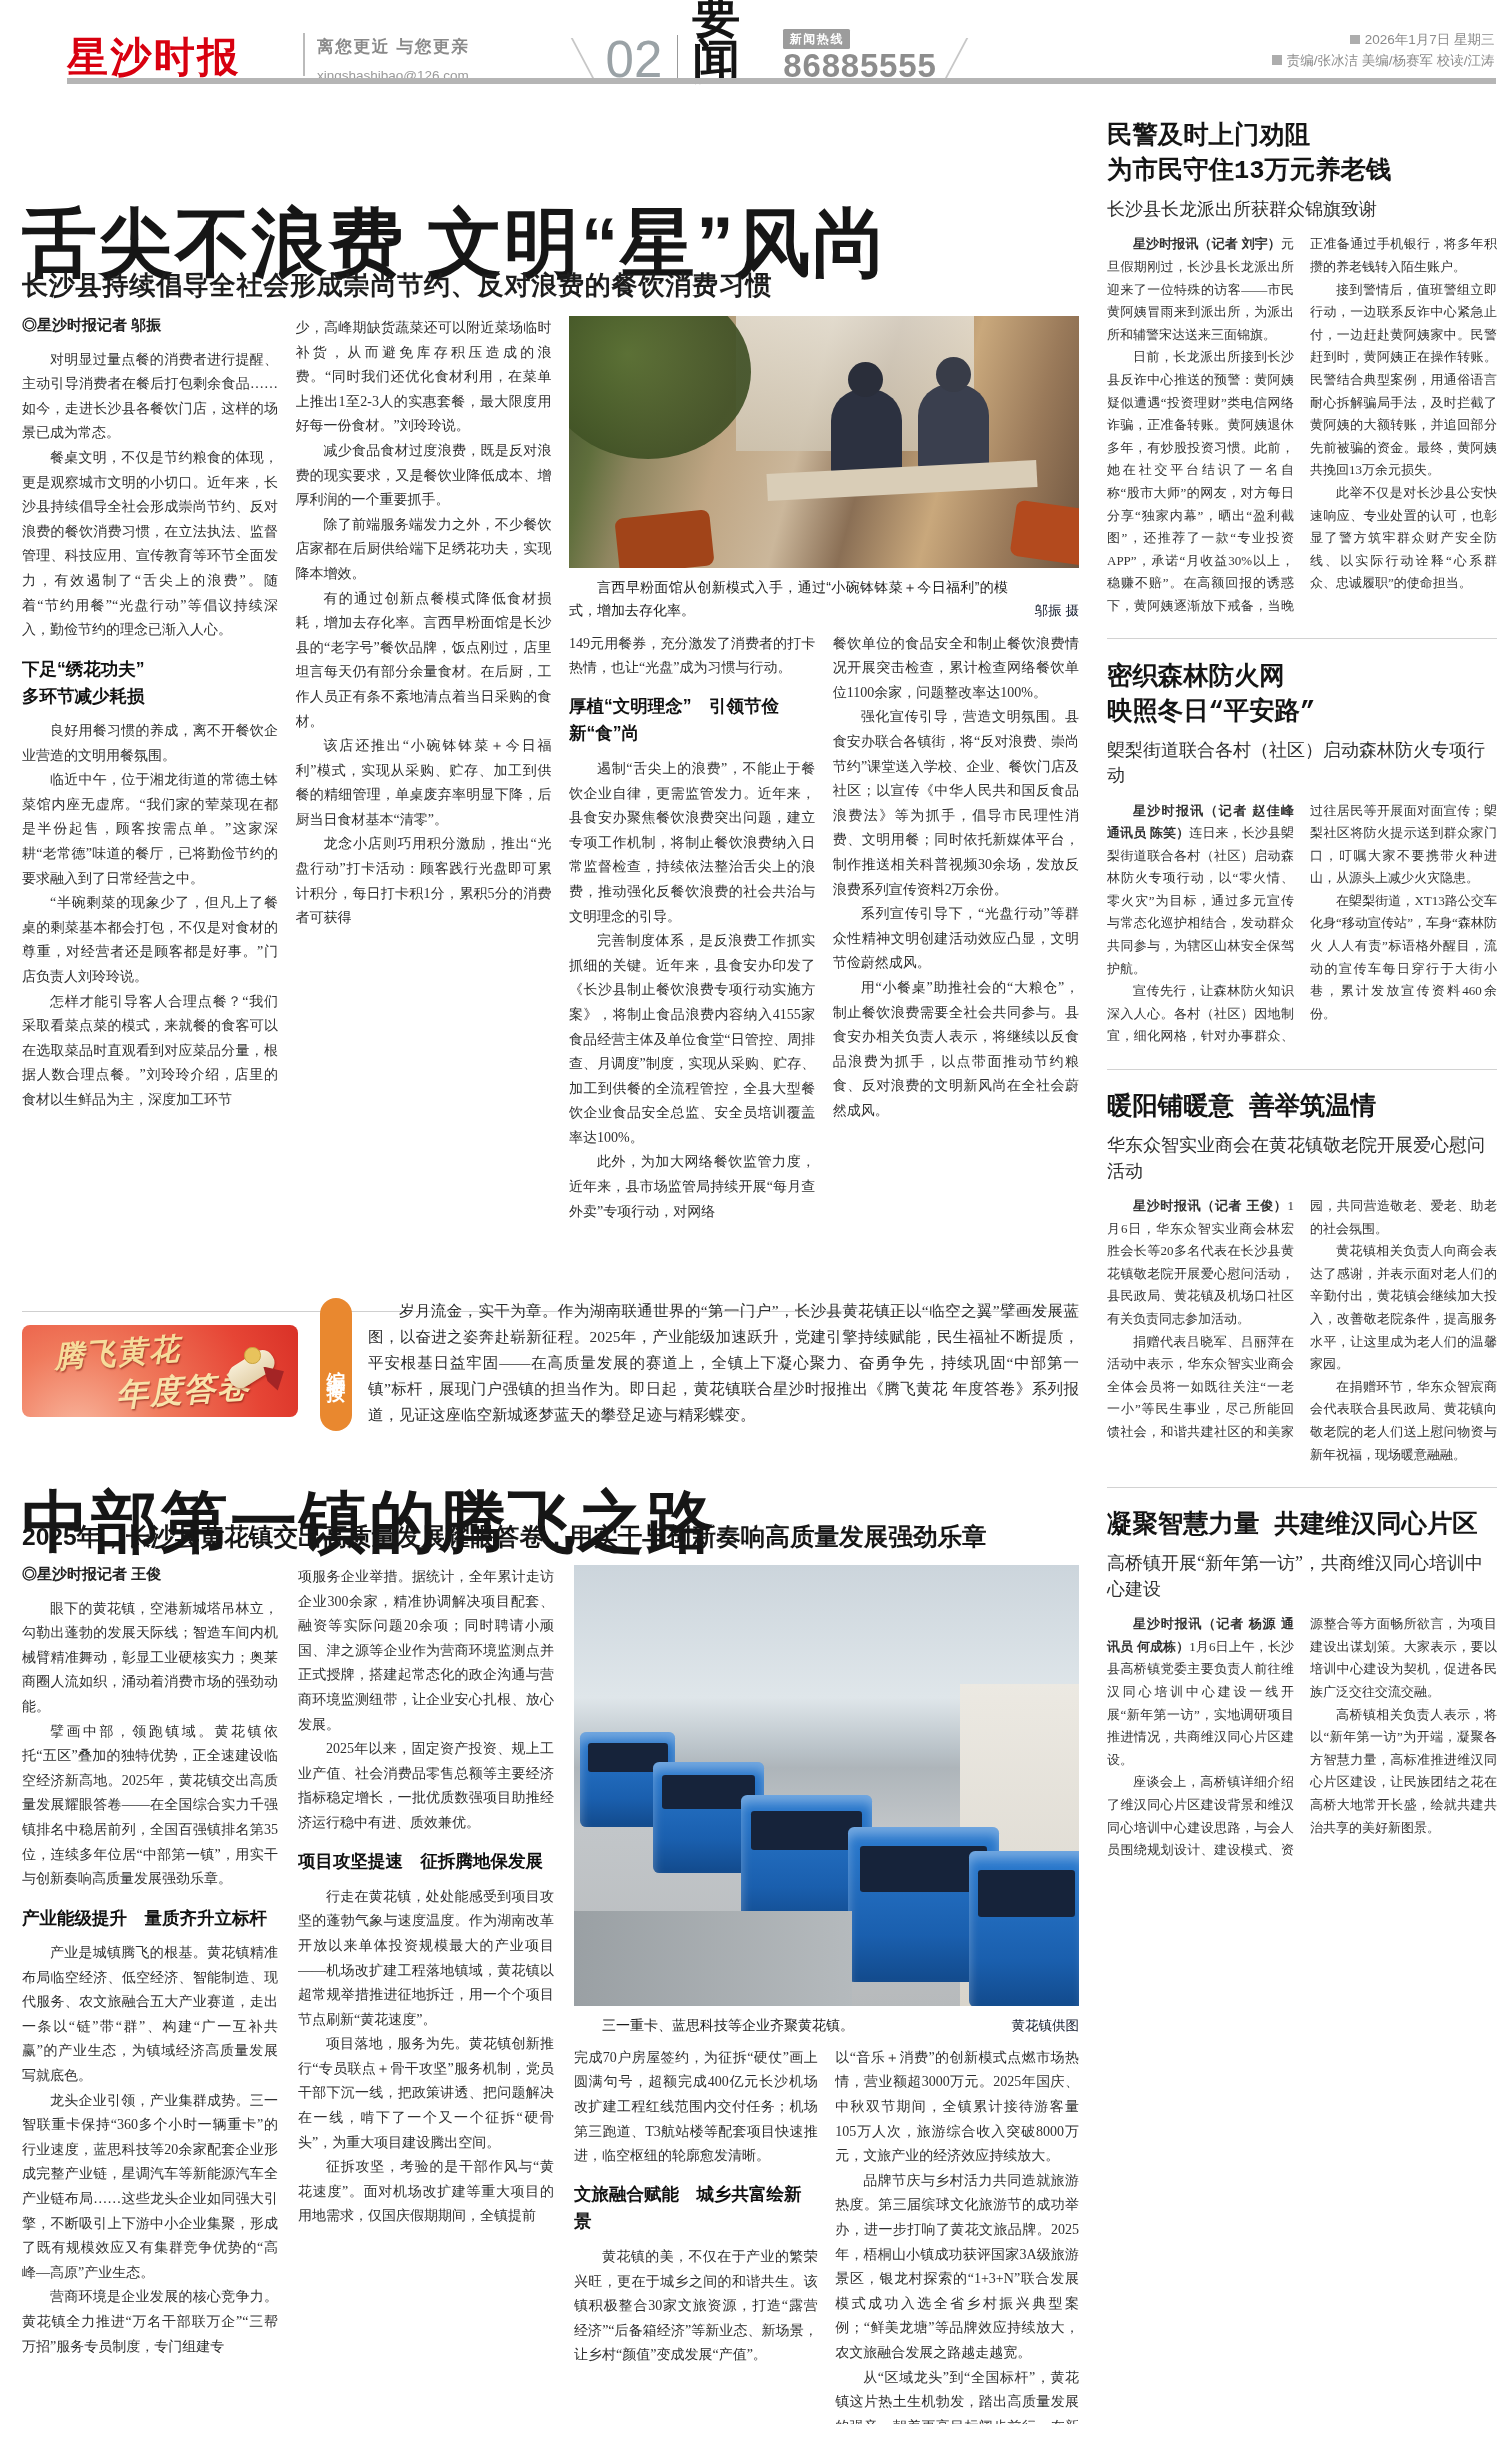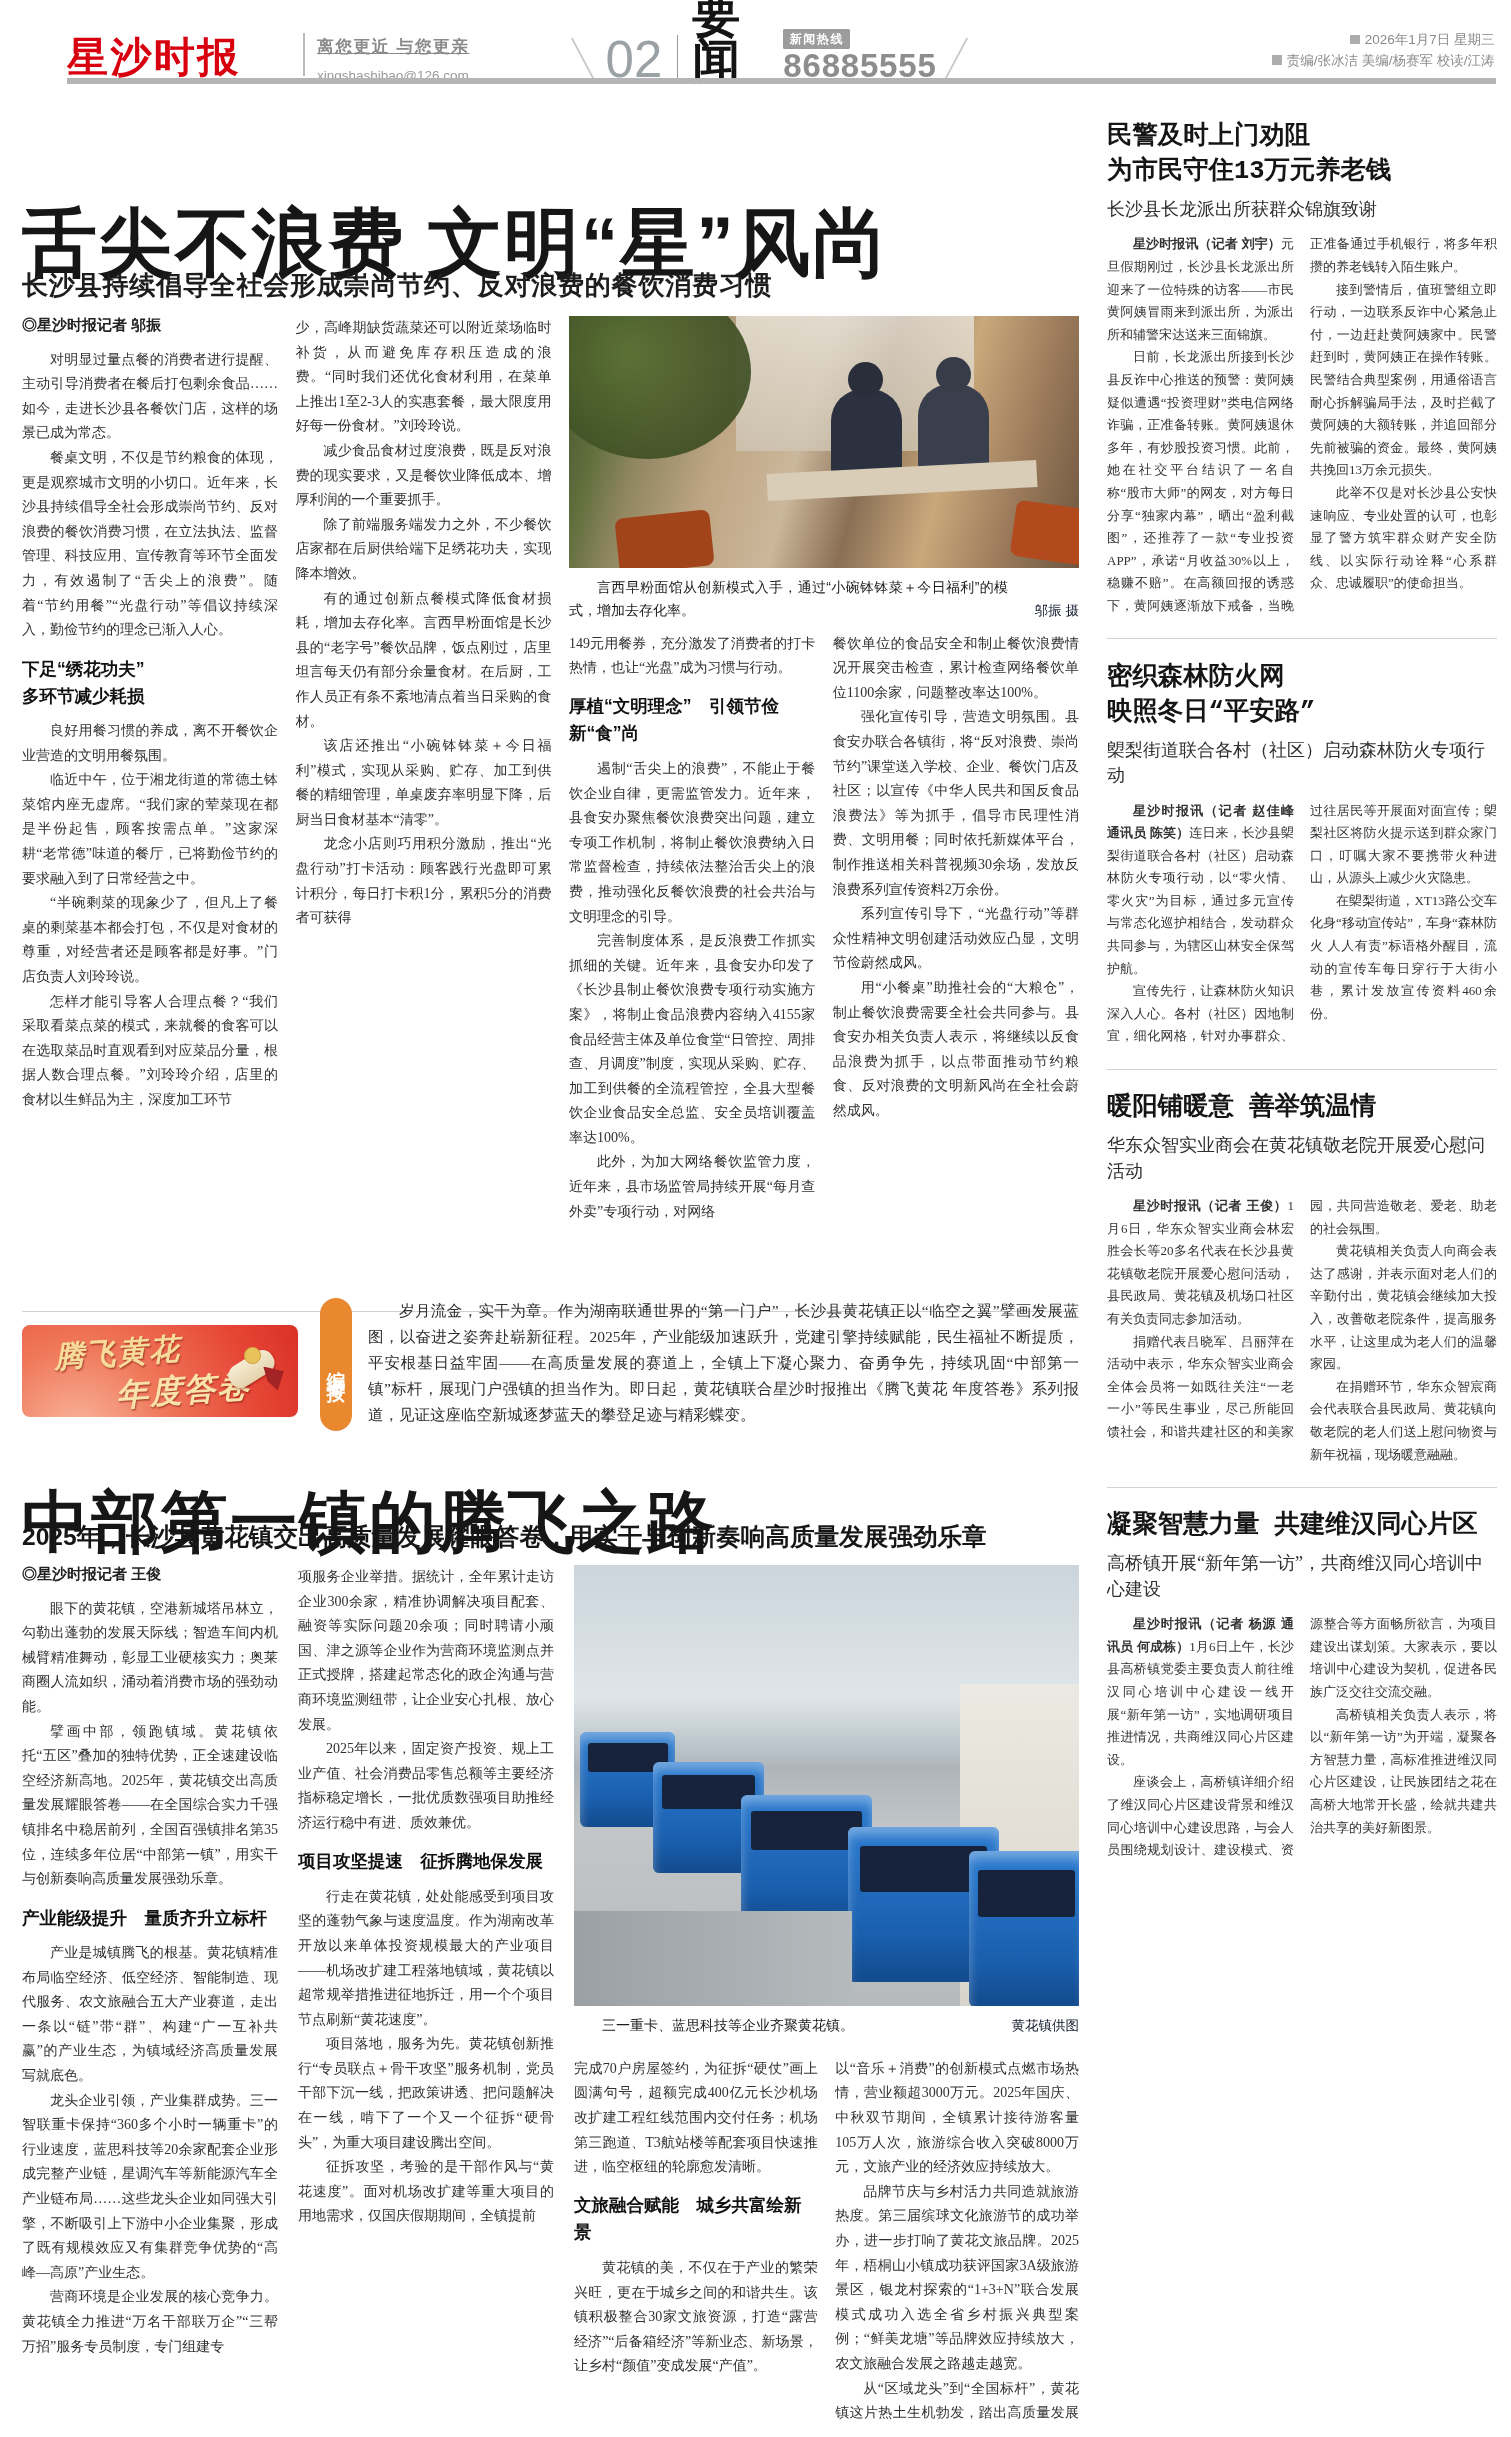--- a/index.html
+++ b/index.html
@@ -4,21 +4,21 @@
 <style>
   html,body{margin:0;padding:0;background:#e8e8e8;}
   .page{position:relative;width:1512px;height:2438px;background:#fff;overflow:hidden;
         font-family:"Liberation Serif","DejaVu Serif",serif;color:#2b2b2b;}
   
   .masthead{position:absolute;top:12.7px;left:0;right:0;height:63px;}
   .logo{position:absolute;left:67px;top:17.5px;font-family:"Liberation Sans","DejaVu Sans",sans-serif;
         font-weight:900;font-size:41px;color:#d8000f;letter-spacing:2.4px;}
   .logo-rule{position:absolute;left:303px;top:20.6px;width:1.6px;height:43px;background:#bbb;}
   .slogan-stack{position:absolute;left:317px;top:22px;font-family:"Liberation Sans",sans-serif;color:#8a8a8a;}
-  .slogan{font-size:16.7px;font-weight:700;letter-spacing:1.6px;text-decoration:underline;}
+  .slogan{font-size:16.7px;font-weight:700;letter-spacing:1.6px;}
   .email{font-size:13.5px;margin-top:10px;color:#9a9a9a;}
   .center-group{position:absolute;left:583px;top:6.3px;width:373px;height:65px;
         font-family:"Liberation Sans",sans-serif;display:flex;align-items:flex-end;}
   .slash{width:2.4px;height:46px;background:#c7c7c7;}
   .slash.l{transform:skewX(28deg);margin-right:20.6px;}
   .slash.r{transform:skewX(-28deg);margin-left:17.5px;}
   .pageno{font-size:51px;color:#9aa2a6;font-weight:400;line-height:.95;}
   .center-rule{width:1.6px;height:44px;background:#999;margin:0 14.3px 4.8px 14.3px;}
   .section-name{font-size:48px;font-weight:900;color:#141414;line-height:.95;letter-spacing:1.6px;}
   .hotline-stack{margin-left:11px;display:flex;flex-direction:column;align-items:flex-start;}
@@ -93,21 +93,21 @@
   .edit-note{flex:1;font-size:15.5px;line-height:26px;text-align:justify;color:#2e2e2e;text-indent:2em;}
   .f-hl{position:absolute;left:22px;top:1443px;font-size:67px;letter-spacing:2.4px;line-height:1;}
   .f-dek{position:absolute;left:22px;top:1520px;font-family:"Liberation Sans",sans-serif;
         font-weight:700;font-size:24.6px;color:#161616;}
   .f-body{position:absolute;left:22px;top:1565px;width:1057px;height:859px;display:flex;gap:20px;overflow:hidden;}
   .photo2{width:100%;height:441px;background:linear-gradient(180deg,#ccd5dc 0%,#dfe6ea 30%,#b9c2c8 42%,#aeb5ba 46%,#c2c6c9 60%,#b7babc 100%);}
   .p2-wall{position:absolute;right:0;top:119px;width:119px;height:322px;background:linear-gradient(180deg,#ece9e2,#d8d4cb);}
   .p2-truck{position:absolute;border-radius:6.3px;background:linear-gradient(180deg,#2b7bd0,#1a5fae 70%,#124a8c);box-shadow:inset 0 8px 11px rgba(255,255,255,.35);}
   .p2-win{position:absolute;left:8%;top:12%;width:84%;height:30%;background:#16233a;border-radius:3.2px;}
   .p2-road{position:absolute;left:0;bottom:0;width:55%;height:95px;background:linear-gradient(90deg,#9aa0a4,#b5babd);}
-  .cap2{margin:8px 0 15px;}
+  .cap2{margin:8px 0 4px;}
   
   .t1{left:6.3px;top:167px;width:95px;height:95px;}
   .t2{left:79px;top:197px;width:111px;height:111px;}
   .t3{left:167px;top:230px;width:131px;height:131px;}
   .t4{left:274px;top:262px;width:151px;height:155px;}
   .t5{left:395px;top:286px;width:115px;height:156px;}
 </style>
 </head>
 <body>
 

